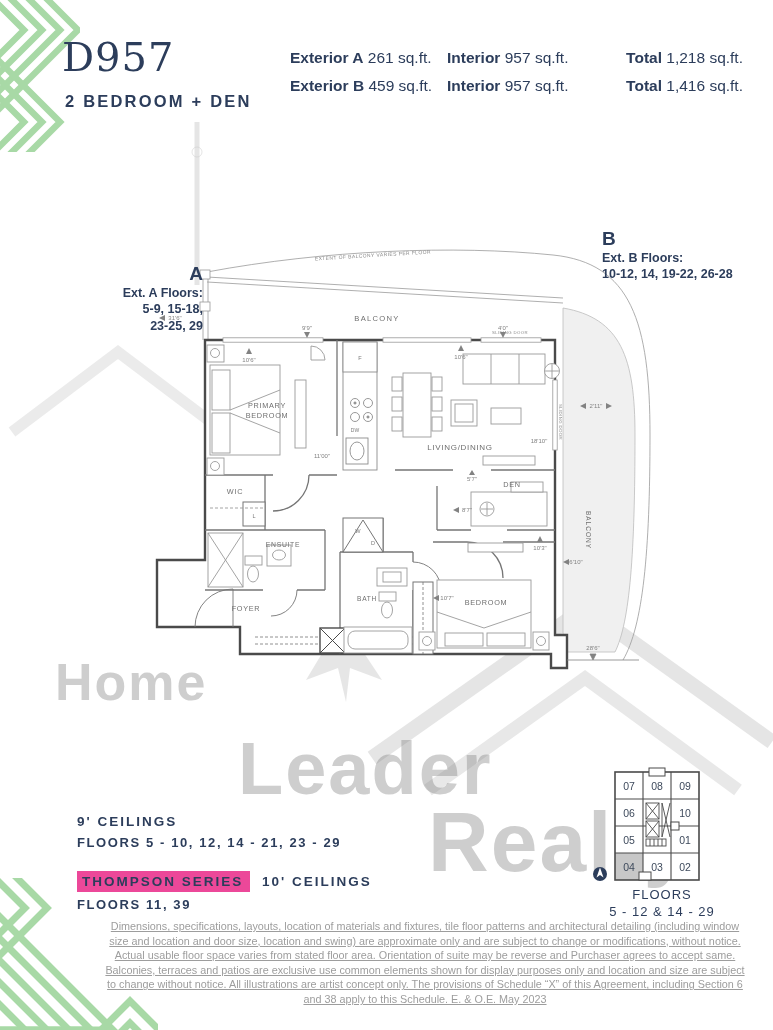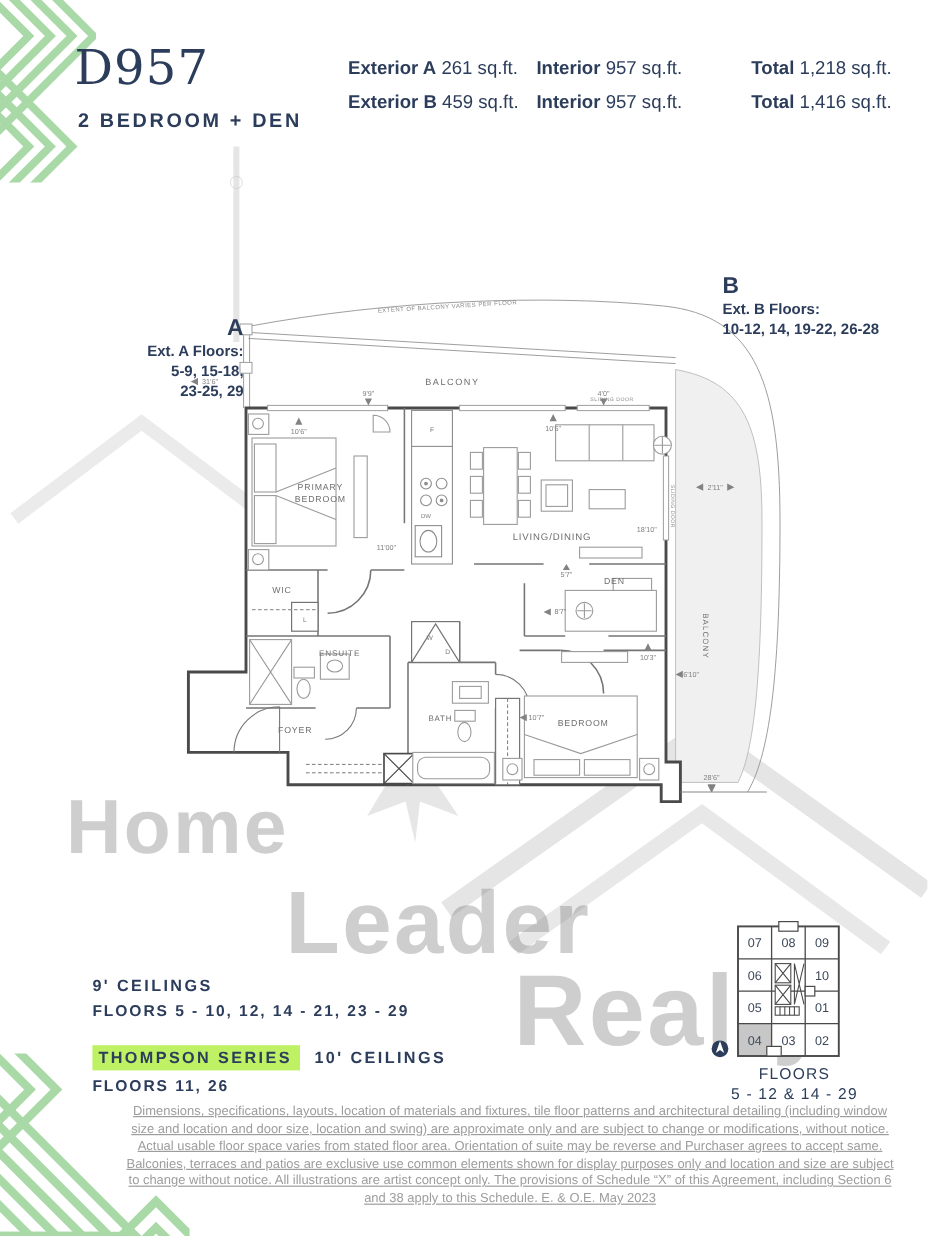--- a/index.html
+++ b/index.html
@@ -19,32 +19,32 @@
   
   .ext-block{color:#2c3d5b;z-index:5;line-height:16.5px;font-size:12.5px;font-weight:700;}
   .ext-a{left:85px;top:266px;width:118px;text-align:right;}
   .ext-b{left:602px;top:231px;width:170px;text-align:left;}
   .ext-letter{font-size:19px;font-weight:700;margin-bottom:2px;}
   .ext-lines{font-weight:600;}
   
   .wm{pointer-events:none;z-index:2;}
   .wm-word{position:absolute;font-weight:700;color:rgba(125,125,125,0.38);
            letter-spacing:2px;white-space:nowrap;}
-  .wm1{left:55px;top:652px;font-size:64px;}
+  .wm1{left:55px;top:652px;font-size:52px;}
   .wm2{left:238px;top:726px;font-size:74px;}
   .wm3{left:428px;top:794px;font-size:84px;}
   
   .keyplan-caption{left:588px;top:886px;width:148px;text-align:center;color:#2c3d5b;
                    font-weight:400;font-size:13px;letter-spacing:1px;line-height:17px;z-index:6;}
   
   .ceilings{left:77px;top:814px;color:#2c3d5b;z-index:6;}
   .c-line1{font-size:13.5px;font-weight:700;letter-spacing:2px;}
   .c-line2{font-size:13px;font-weight:700;letter-spacing:1.6px;margin-top:6px;}
   .c-row{margin-top:24px;font-size:13.5px;font-weight:700;letter-spacing:2px;}
-  .c-badge{background:#bef264;padding:3px 7px 3px 5px;}
+  .c-badge{background:#ec4899;padding:3px 7px 3px 5px;}
   .c-after{margin-left:6px;}
   .c-line4{font-size:13px;font-weight:700;letter-spacing:1.6px;margin-top:8px;}
   
   .disclaimer{left:101px;top:919px;width:648px;text-align:center;font-size:10.8px;
               line-height:14.6px;color:#9d9d9d;z-index:6;text-decoration:underline;}
   
   svg{position:absolute;}
   svg text{font-family:"Liberation Sans",sans-serif;}
   .room-label{fill:#6f6f6f;font-size:7.3px;letter-spacing:.7px;text-anchor:middle;}
   .dim{fill:#828282;font-size:6px;text-anchor:middle;}
@@ -349,16 +349,16 @@
   <div>5 - 12 &amp; 14 - 29</div>
 </div>
 
 <div class="abs ceilings">
   <div class="c-line1">9' CEILINGS</div>
   <div class="c-line2">FLOORS 5 - 10, 12, 14 - 21, 23 - 29</div>
   <div class="c-row">
     <span class="c-badge">THOMPSON SERIES</span>
     <span class="c-after">10' CEILINGS</span>
   </div>
-  <div class="c-line4">FLOORS 11, 26</div>
+  <div class="c-line4">FLOORS 11, 39</div>
 </div>
 
 <div class="abs disclaimer">Dimensions, specifications, layouts, location of materials and fixtures, tile floor patterns and architectural detailing (including window size and location and door size, location and swing) are approximate only and are subject to change or modifications, without notice. Actual usable floor space varies from stated floor area. Orientation of suite may be reverse and Purchaser agrees to accept same. Balconies, terraces and patios are exclusive use common elements shown for display purposes only and location and size are subject to change without notice. All illustrations are artist concept only. The provisions of Schedule “X” of this Agreement, including Section 6 and 38 apply to this Schedule. E. &amp; O.E. May 2023</div>
 
 </body></html>

